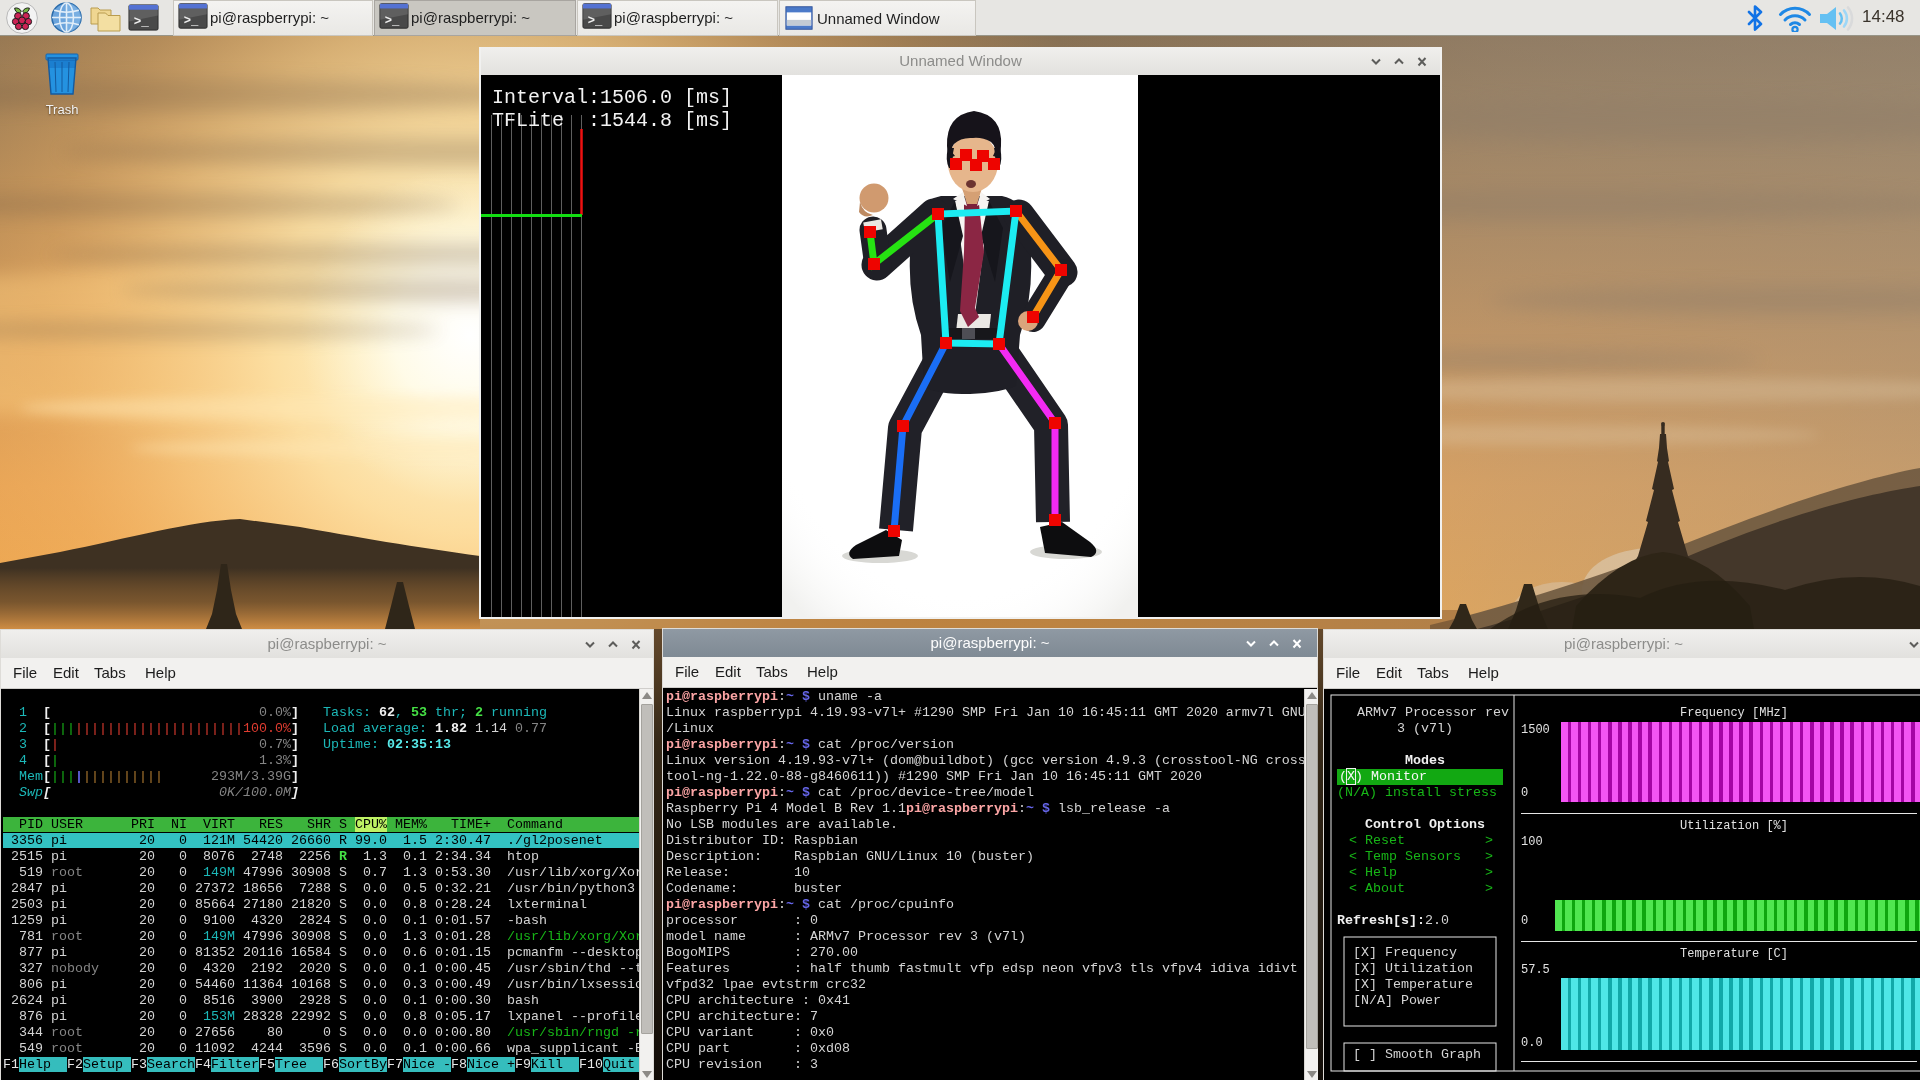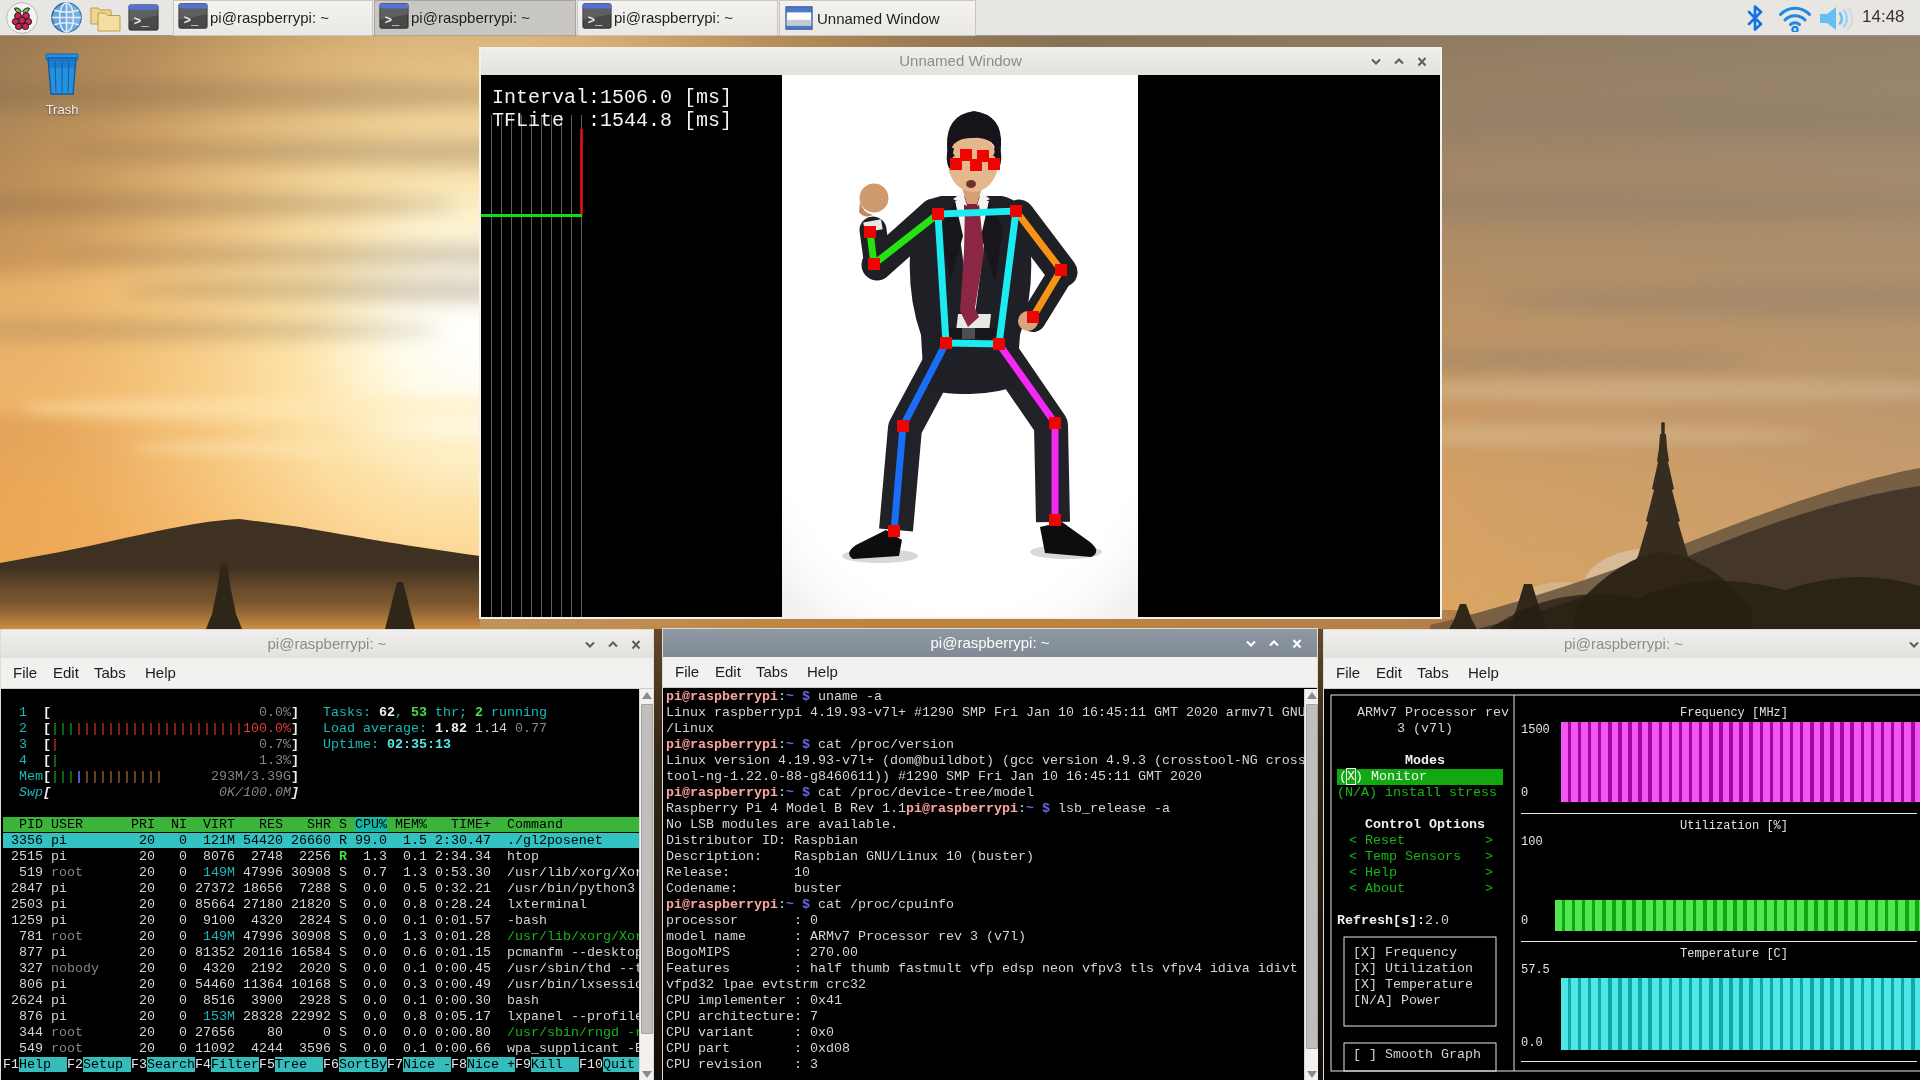--- a/index.html
+++ b/index.html
@@ -26,21 +26,21 @@
 .w{color:#d4d4d4}
 .wb{color:#f0f0f0;font-weight:bold}
 .cy{color:#1cb8b8}
 .cyb{color:#58eaea;font-weight:bold}
 .gr{color:#858585}
 .grn{color:#17b517}
 .gb{color:#45e045;font-weight:bold}
 .rd{color:#e03c30}
 .orx{color:#b07b30}
 .hdr{background:#3cb43c;color:#000}
-.hdrc{background:#14b8a6;color:#000}
+.hdrc{background:#bef264;color:#000}
 .sel{background:#33c2c2;color:#000}
 .fk{color:#e8e8e8}
 .wx{color:#f8f8f8}
 .wxb{color:#f8f8f8;outline:1px solid #f0f0f0}
 .fkl{background:#35bdbd;color:#000}
 .sbar{position:absolute;width:14px;background:#f2f1ef;border-left:1px solid #d8d6d2}
 .sthumb{position:absolute;left:1px;width:12px;background:#c0beba;border:1px solid #a5a39e;border-radius:1px}
 .sarr{position:absolute;left:2px;width:0;height:0}
 .up{border-left:5px solid transparent;border-right:5px solid transparent;border-bottom:7px solid #8c8a86}
 .dn{border-left:5px solid transparent;border-right:5px solid transparent;border-top:7px solid #8c8a86}
@@ -340,21 +340,21 @@
       <div class="tl" style="top:144px;left:2px;"><span class="w">Distributor ID: Raspbian</span></div>
       <div class="tl" style="top:160px;left:2px;"><span class="w">Description:    Raspbian GNU/Linux 10 (buster)</span></div>
       <div class="tl" style="top:176px;left:2px;"><span class="w">Release:        10</span></div>
       <div class="tl" style="top:192px;left:2px;"><span class="w">Codename:       buster</span></div>
       <div class="tl" style="top:208px;left:2px;"><span class="g">pi@raspberrypi</span><span class="w">:</span><span class="bl">~ $</span><span class="w"> cat /proc/cpuinfo</span></div>
       <div class="tl" style="top:224px;left:2px;"><span class="w">processor       : 0</span></div>
       <div class="tl" style="top:240px;left:2px;"><span class="w">model name      : ARMv7 Processor rev 3 (v7l)</span></div>
       <div class="tl" style="top:256px;left:2px;"><span class="w">BogoMIPS        : 270.00</span></div>
       <div class="tl" style="top:272px;left:2px;"><span class="w">Features        : half thumb fastmult vfp edsp neon vfpv3 tls vfpv4 idiva idivt</span></div>
       <div class="tl" style="top:288px;left:2px;"><span class="w">vfpd32 lpae evtstrm crc32</span></div>
-      <div class="tl" style="top:304px;left:2px;"><span class="w">CPU implementer : 0x41</span></div>
+      <div class="tl" style="top:304px;left:2px;"><span class="w">CPU architecture : 0x41</span></div>
       <div class="tl" style="top:320px;left:2px;"><span class="w">CPU architecture: 7</span></div>
       <div class="tl" style="top:336px;left:2px;"><span class="w">CPU variant     : 0x0</span></div>
       <div class="tl" style="top:352px;left:2px;"><span class="w">CPU part        : 0xd08</span></div>
       <div class="tl" style="top:368px;left:2px;"><span class="w">CPU revision    : 3</span></div>
     </div>
     <div class="sbar" style="left:641px;top:60px;height:392px">
       <div class="sarr up" style="top:3px"></div>
       <div class="sthumb" style="top:15px;height:345px"></div>
       <div class="sarr dn" style="bottom:3px"></div>
     </div>

